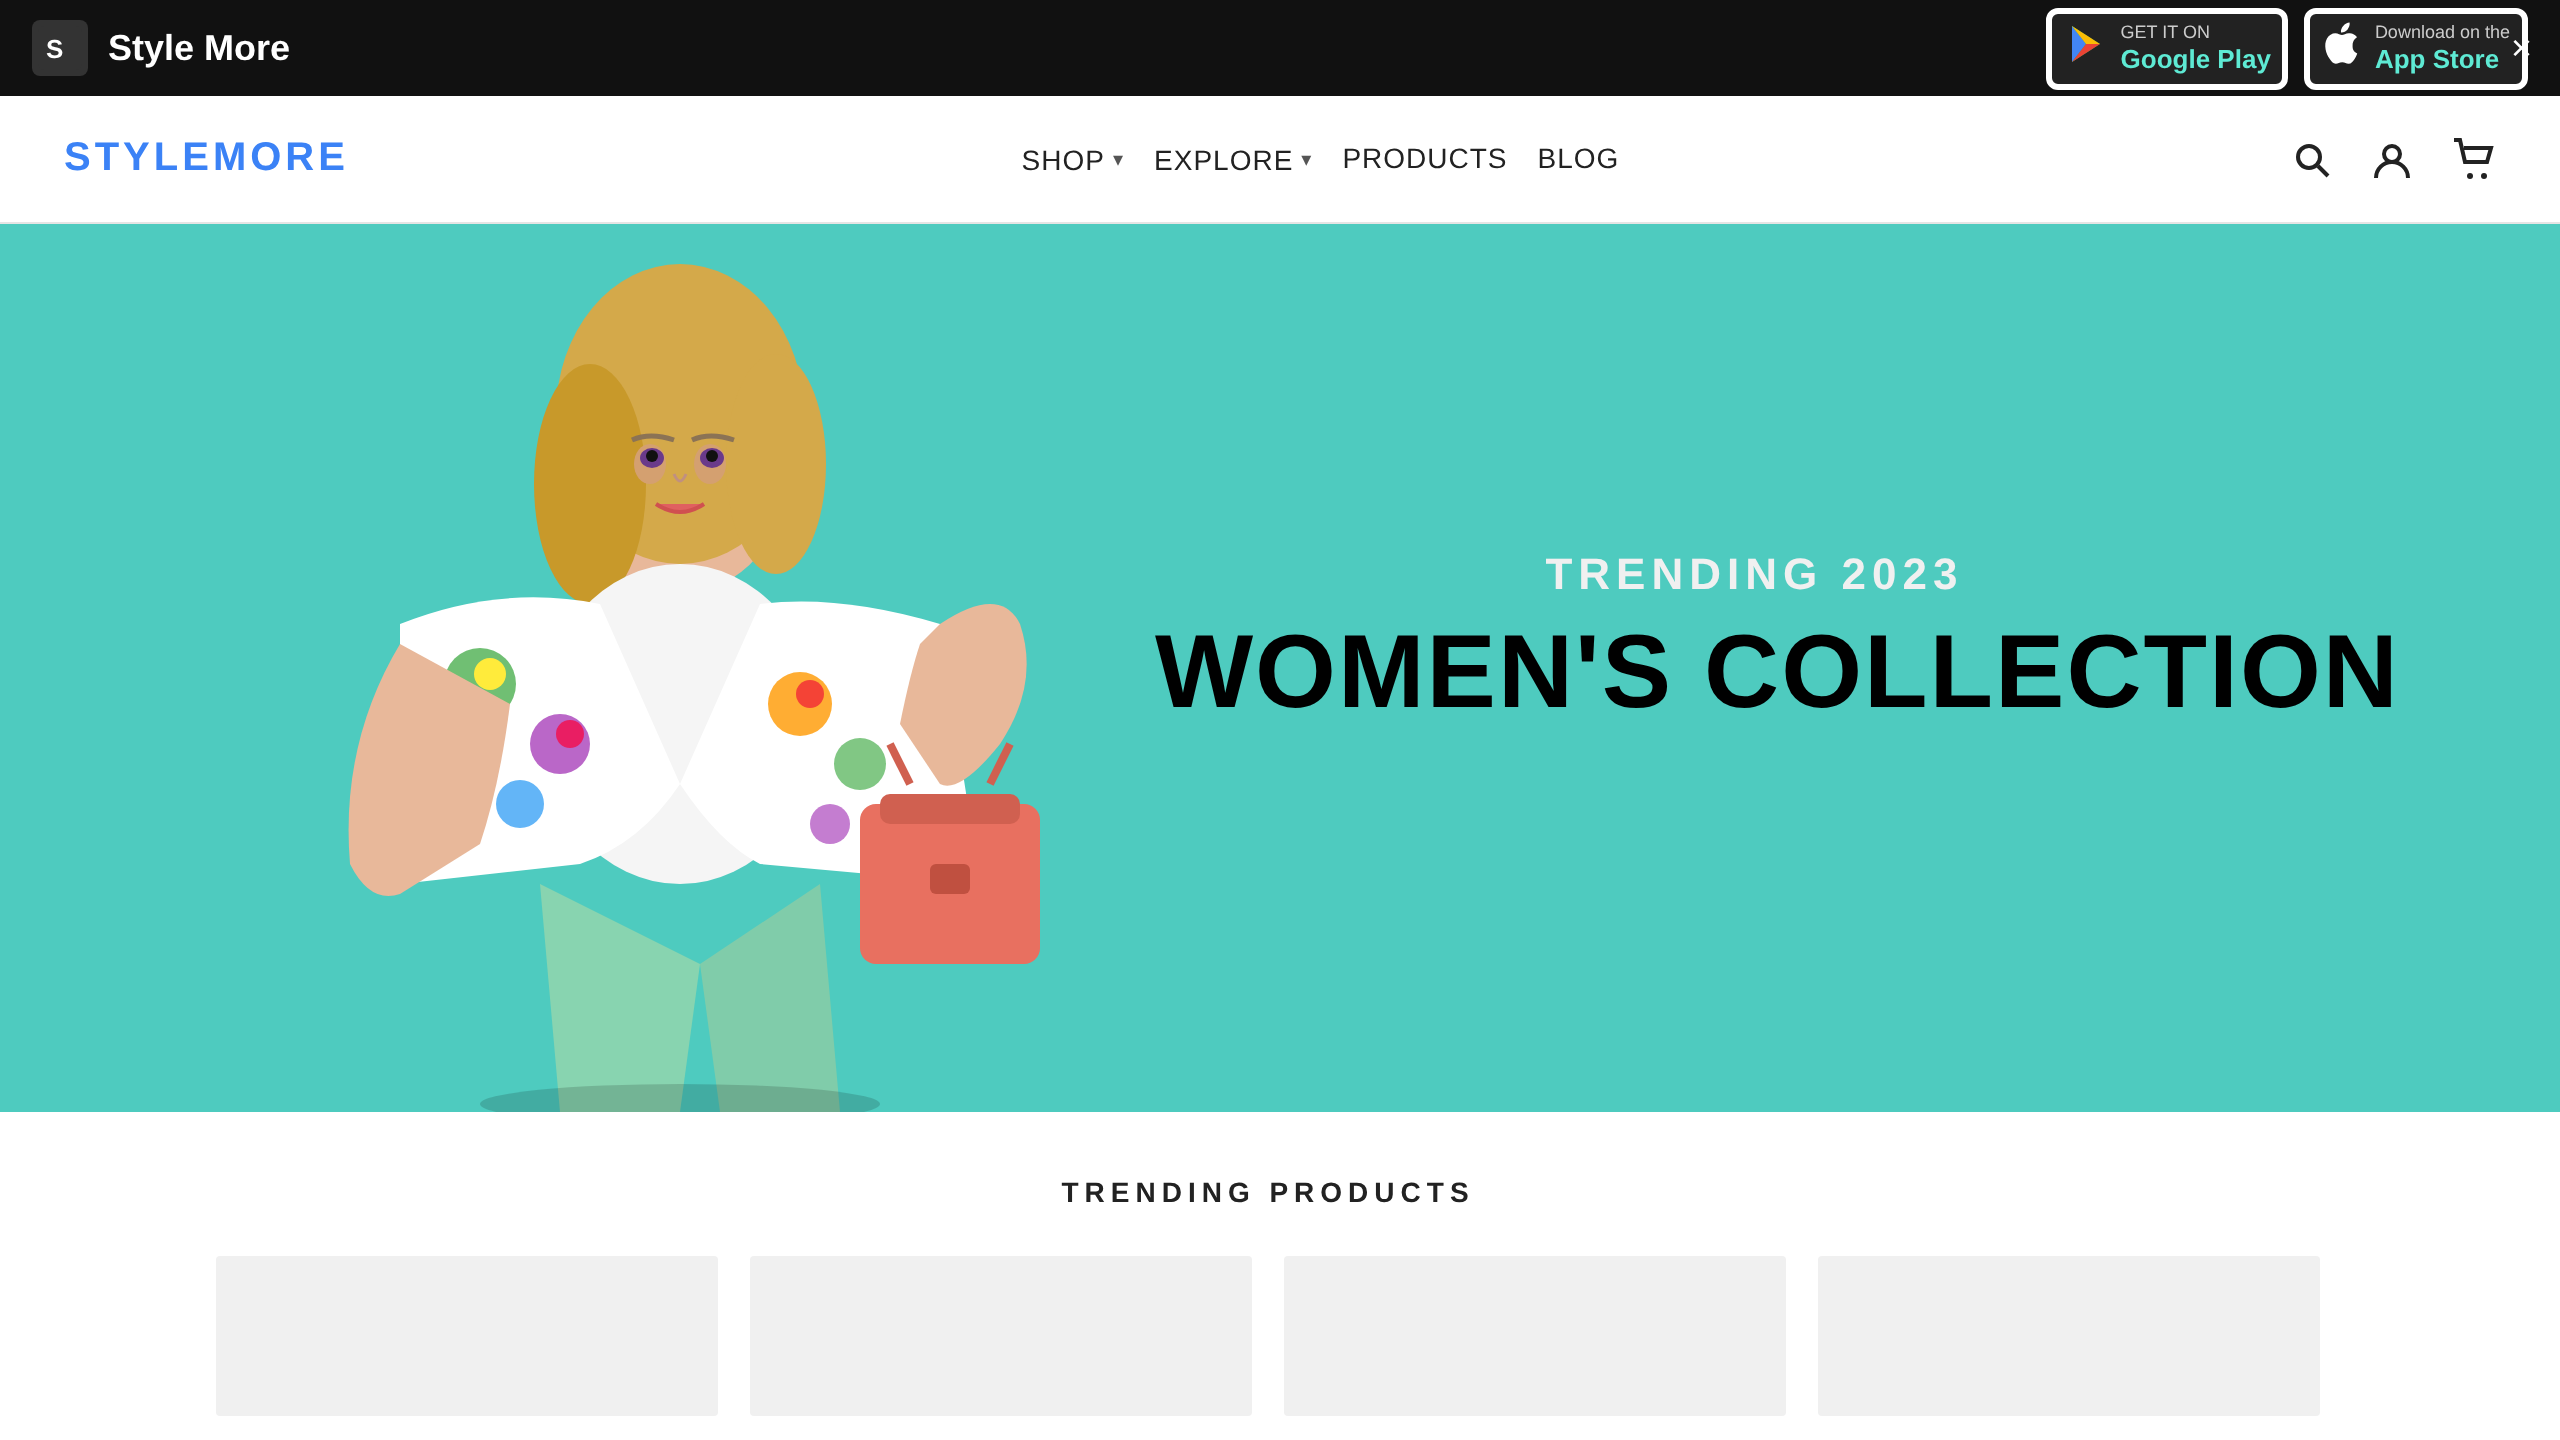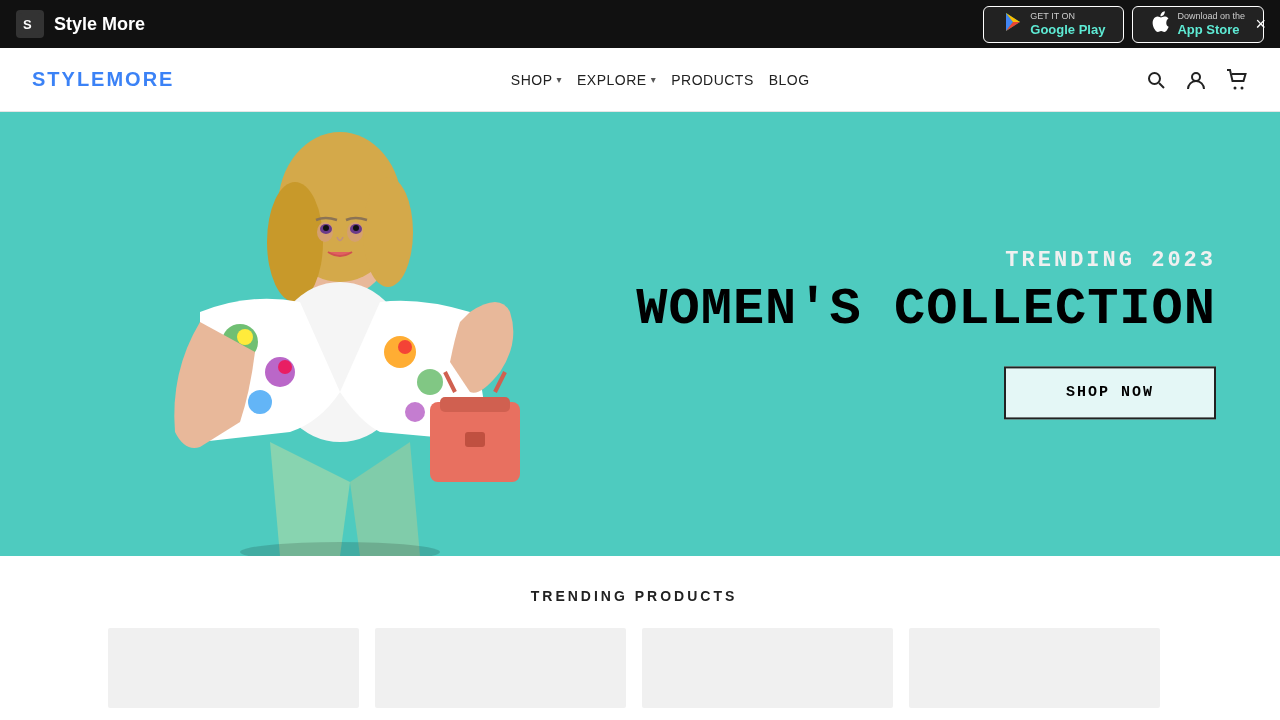--- a/index.html
+++ b/index.html
@@ -41,23 +41,23 @@
     .app-buttons {
       display: flex;
       gap: 8px;
       align-items: center;
     }
     .app-btn {
       display: flex;
       align-items: center;
       gap: 6px;
       background: #222;
-      border: 1px solid #ffffff;
+      border: 3px solid #ffffff;
       border-radius: 6px;
-      padding: 4px 18px;
+      padding: 4px 6px;
       color: #fff;
       cursor: pointer;
       text-decoration: none;
     }
     .app-btn-icon {
       font-size: 18px;
     }
     .app-btn-text {
       display: flex;
       flex-direction: column;
@@ -159,25 +159,24 @@
       overflow: hidden;
     }
     
     .hero-model svg {
       width: 100%;
       height: 100%;
     }
 
     .hero-content {
       position: absolute;
-      right: 64px;
+      right: 80px;
       top: 50%;
       transform: translateY(-50%);
-      text-align: right;
-      font-family: Liberation Mono, monospace;
+      text-align: center;
     }
     .hero-subtitle {
       font-size: 22px;
       font-weight: 700;
       color: #f0f0f0;
       letter-spacing: 3px;
       margin-bottom: 8px;
     }
     .hero-title {
       font-size: 52px;
@@ -376,21 +375,20 @@
 
       <path d="M328,140 Q340,148 352,140" stroke="#d05050" stroke-width="2" fill="#e06060"></path>
 
       <ellipse cx="340" cy="440" rx="100" ry="10" fill="rgba(0,0,0,0.15)"></ellipse>
     </svg>
   </div>
 
   <div class="hero-content">
     <div class="hero-subtitle">TRENDING 2023</div>
     <div class="hero-title">WOMEN'S COLLECTION</div>
-    <a href="#" class="hero-btn">SHOP NOW</a>
   </div>
 </section>
 
 <section class="products-section">
   <h2 class="products-title">TRENDING PRODUCTS</h2>
   <div class="products-grid">
     <div class="product-card"></div>
     <div class="product-card"></div>
     <div class="product-card"></div>
     <div class="product-card"></div>

